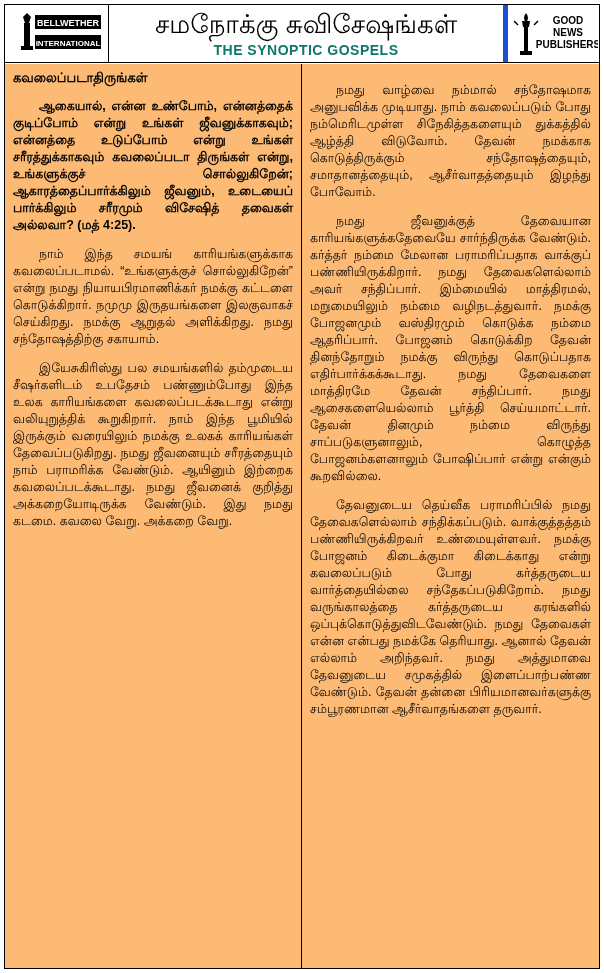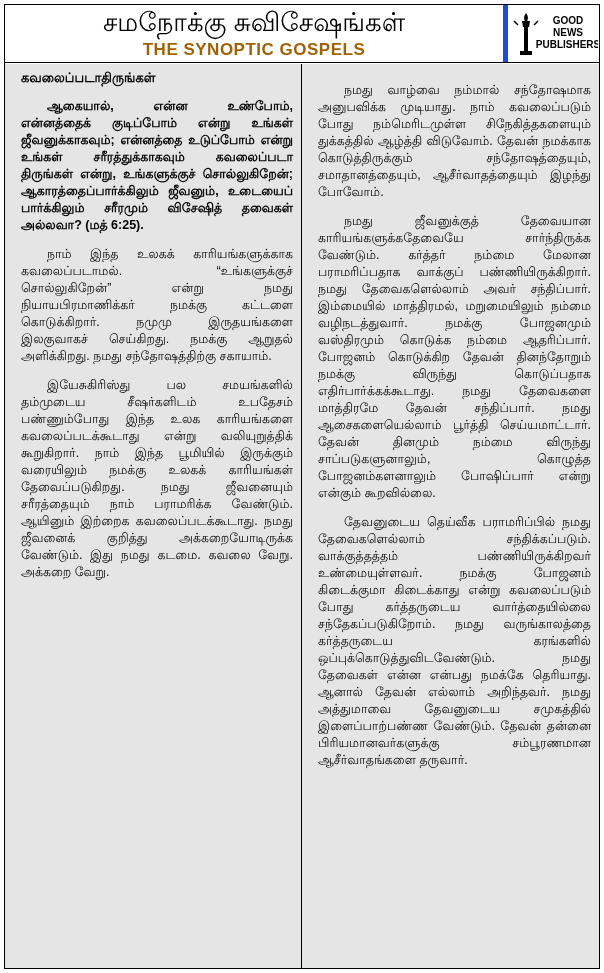--- a/index.html
+++ b/index.html
@@ -62,42 +62,42 @@
   }
   .title-tamil {
     font-size: 26px;
     line-height: 30px;
     color: #000;
     text-align: right;
     font-family: "Liberation Sans", sans-serif;
     white-space: nowrap;
   }
   .title-english {
-    font-size: 17px;
+    font-size: 14px;
     font-weight: bold;
     letter-spacing: 0.5px;
-    color: #a16207;
+    color: #0f766e;
     text-align: center;
     margin-top: 3px;
   }
   
   .content {
     position: absolute;
     top: 59px;
     left: 0;
     right: 0;
     bottom: 0;
     background: #ffff00;
     display: flex;
   }
   .col {
     box-sizing: border-box;
-    padding: 6px 8px 4px 16px;
+    padding: 6px 8px 4px 8px;
     width: 50%;
-    background: #e5e5e5;
+    background: #fdba74;
     overflow: hidden;
   }
   .col.left {
     border-right: 1px solid #000000;
   }
   .heading {
     font-size: 13px;
     font-weight: bold;
     color: #000;
     margin: 0 0 8px 0;
@@ -117,20 +117,34 @@
   }
 </style>
 </head>
 <body>
 
 <div class="page">
   <div class="frame">
 
     <div class="masthead">
 
+      <div class="logo-box">
+        <svg width="96" height="50" viewBox="0 0 96 50">
+          <rect x="0" y="0" width="96" height="50" fill="#ffffff"></rect>
+          <g transform="translate(4,4)">
+            <path d="M10 4 L14 0 L18 4 L16 10 L12 10 Z" fill="#000000"></path>
+            <rect x="11" y="10" width="6" height="24" fill="#000000"></rect>
+            <rect x="8" y="33" width="12" height="4" fill="#000000"></rect>
+          </g>
+          <rect x="26" y="6" width="66" height="14" fill="#000000"></rect>
+          <text x="59" y="16.5" fill="#ffffff" font-family="Liberation Sans, sans-serif" font-size="9" font-weight="bold" text-anchor="middle">BELLWETHER</text>
+          <rect x="26" y="26" width="66" height="14" fill="#000000"></rect>
+          <text x="59" y="36.5" fill="#ffffff" font-family="Liberation Sans, sans-serif" font-size="8" font-weight="bold" text-anchor="middle">INTERNATIONAL</text>
+        </svg>
+      </div>
 
       <div class="masthead-center">
         <div class="title-tamil">சமநோக்கு சுவிசேஷங்கள்</div>
         <div class="title-english">THE SYNOPTIC GOSPELS</div>
       </div>
 
       <div class="logo-box right">
         <svg width="88" height="52" viewBox="0 0 88 52">
           <rect x="0" y="0" width="88" height="52" fill="#ffffff"></rect>
           <g transform="translate(4,3)">
@@ -145,22 +159,22 @@
           <text x="58" y="40" fill="#000000" font-family="Liberation Sans, sans-serif" font-size="10" font-weight="bold" text-anchor="middle">PUBLISHERS</text>
         </svg>
       </div>
 
     </div>
 
     <div class="content">
 
       <div class="col left">
         <div class="heading">கவலைப்படாதிருங்கள்</div>
-        <p class="para bold">ஆகையால், என்ன உண்போம், என்னத்தைக் குடிப்போம் என்று உங்கள் ஜீவனுக்காகவும்; என்னத்தை உடுப்போம் என்று உங்கள் சரீரத்துக்காகவும் கவலைப்படா திருங்கள் என்று, உங்களுக்குச் சொல்லுகிறேன்; ஆகாரத்தைப்பார்க்கிலும் ஜீவனும், உடையைப் பார்க்கிலும் சரீரமும் விசேஷித் தவைகள் அல்லவா? (மத் 6:25).</p>
-        <p class="para">நாம் இந்த உலகக் காரியங்களுக்காக கவலைப்படாமல். “உங்களுக்குச் சொல்லுகிறேன்” என்று நமது நியாயபிரமாணிக்கர் நமக்கு கட்டளை கொடுக்கிறார். நமுமு இருதயங்களை இலகுவாகச் செய்கிறது. நமக்கு ஆறுதல் அளிக்கிறது. நமது சந்தோஷத்திற்கு சகாயாம்.</p>
+        <p class="para bold">ஆகையால், என்ன உண்போம், என்னத்தைக் குடிப்போம் என்று உங்கள் ஜீவனுக்காகவும்; என்னத்தை உடுப்போம் என்று உங்கள் சரீரத்துக்காகவும் கவலைப்படா திருங்கள் என்று, உங்களுக்குச் சொல்லுகிறேன்; ஆகாரத்தைப்பார்க்கிலும் ஜீவனும், உடையைப் பார்க்கிலும் சரீரமும் விசேஷித் தவைகள் அல்லவா? (மத் 4:25).</p>
+        <p class="para">நாம் இந்த சமயங் காரியங்களுக்காக கவலைப்படாமல். “உங்களுக்குச் சொல்லுகிறேன்” என்று நமது நியாயபிரமாணிக்கர் நமக்கு கட்டளை கொடுக்கிறார். நமுமு இருதயங்களை இலகுவாகச் செய்கிறது. நமக்கு ஆறுதல் அளிக்கிறது. நமது சந்தோஷத்திற்கு சகாயாம்.</p>
         <p class="para">இயேசுகிரிஸ்து பல சமயங்களில் தம்முடைய சீஷர்களிடம் உபதேசம் பண்ணும்போது இந்த உலக காரியங்களை கவலைப்படக்கூடாது என்று வலியுறுத்திக் கூறுகிறார். நாம் இந்த பூமியில் இருக்கும் வரையிலும் நமக்கு உலகக் காரியங்கள் தேவைப்படுகிறது. நமது ஜீவனையும் சரீரத்தையும் நாம் பராமரிக்க வேண்டும். ஆயினும் இற்றைக கவலைப்படக்கூடாது. நமது ஜீவனைக் குறித்து அக்கறையோடிருக்க வேண்டும். இது நமது கடமை. கவலை வேறு. அக்கறை வேறு.</p>
       </div>
 
       <div class="col right">
         <p class="para">நமது வாழ்வை நம்மால் சந்தோஷமாக அனுபவிக்க முடியாது. நாம் கவலைப்படும் போது நம்மெரிடமுள்ள சிநேகித்தகளையும் துக்கத்தில் ஆழ்த்தி விடுவோம். தேவன் நமக்காக கொடுத்திருக்கும் சந்தோஷத்தையும், சமாதானத்தையும், ஆசீர்வாதத்தையும் இழந்து போவோம்.</p>
         <p class="para">நமது ஜீவனுக்குத் தேவையான காரியங்களுக்கதேவையே சார்ந்திருக்க வேண்டும். கர்த்தர் நம்மை மேலான பராமரிப்பதாக வாக்குப் பண்ணியிருக்கிறார். நமது தேவைகளெல்லாம் அவர் சந்திப்பார். இம்மையில் மாத்திரமல், மறுமையிலும் நம்மை வழிநடத்துவார். நமக்கு போஜனமும் வஸ்திரமும் கொடுக்க நம்மை ஆதரிப்பார். போஜனம் கொடுக்கிற தேவன் தினந்தோறும் நமக்கு விருந்து கொடுப்பதாக எதிர்பார்க்கக்கூடாது. நமது தேவைகளை மாத்திரமே தேவன் சந்திப்பார். நமது ஆசைகளையெல்லாம் பூர்த்தி செய்யமாட்டார். தேவன் தினமும் நம்மை விருந்து சாப்படுகளுனாலும், கொழுத்த போஜனம்களனாலும் போஷிப்பார் என்று என்கும் கூறவில்லை.</p>
         <p class="para">தேவனுடைய தெய்வீக பராமரிப்பில் நமது தேவைகளெல்லாம் சந்திக்கப்படும். வாக்குத்தத்தம் பண்ணியிருக்கிறவர் உண்மையுள்ளவர். நமக்கு போஜனம் கிடைக்குமா கிடைக்காது என்று கவலைப்படும் போது கர்த்தருடைய வார்த்தையில்லை சந்தேகப்படுகிறோம். நமது வருங்காலத்தை கர்த்தருடைய கரங்களில் ஒப்புக்கொடுத்துவிடவேண்டும். நமது தேவைகள் என்ன என்பது நமக்கே தெரியாது. ஆனால் தேவன் எல்லாம் அறிந்தவர். நமது அத்துமாவை தேவனுடைய சமுகத்தில் இளைப்பாற்பண்ண வேண்டும். தேவன் தன்னை பிரியமானவர்களுக்கு சம்பூரணமான ஆசீர்வாதங்களை தருவார்.</p>
       </div>
 
     </div>

